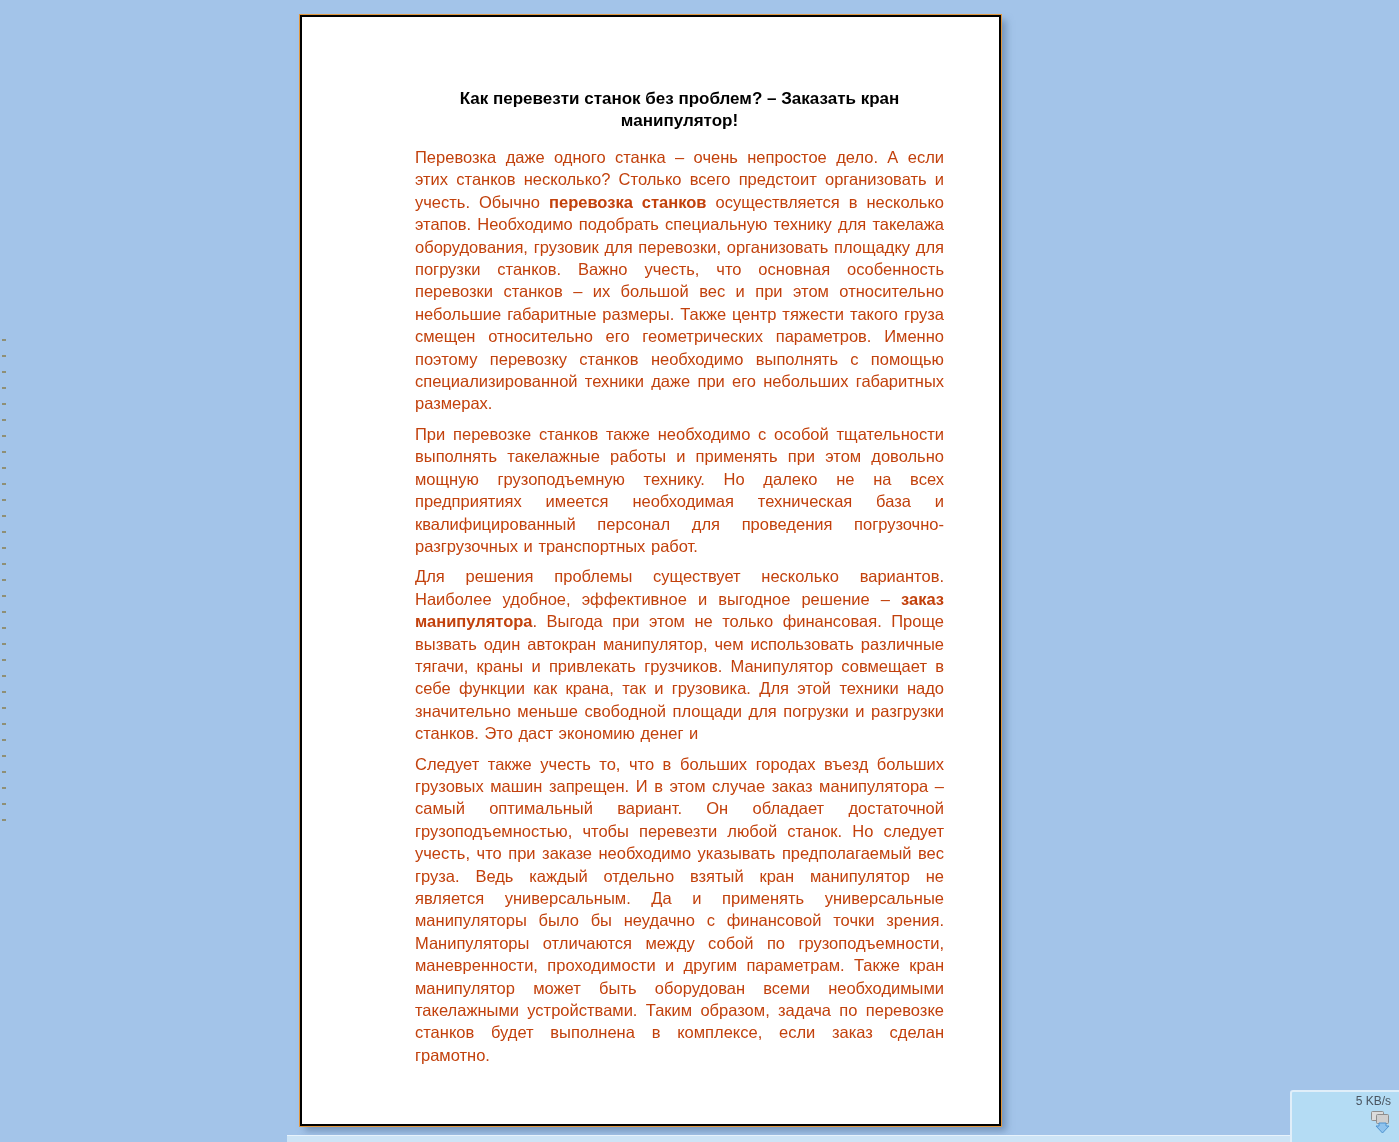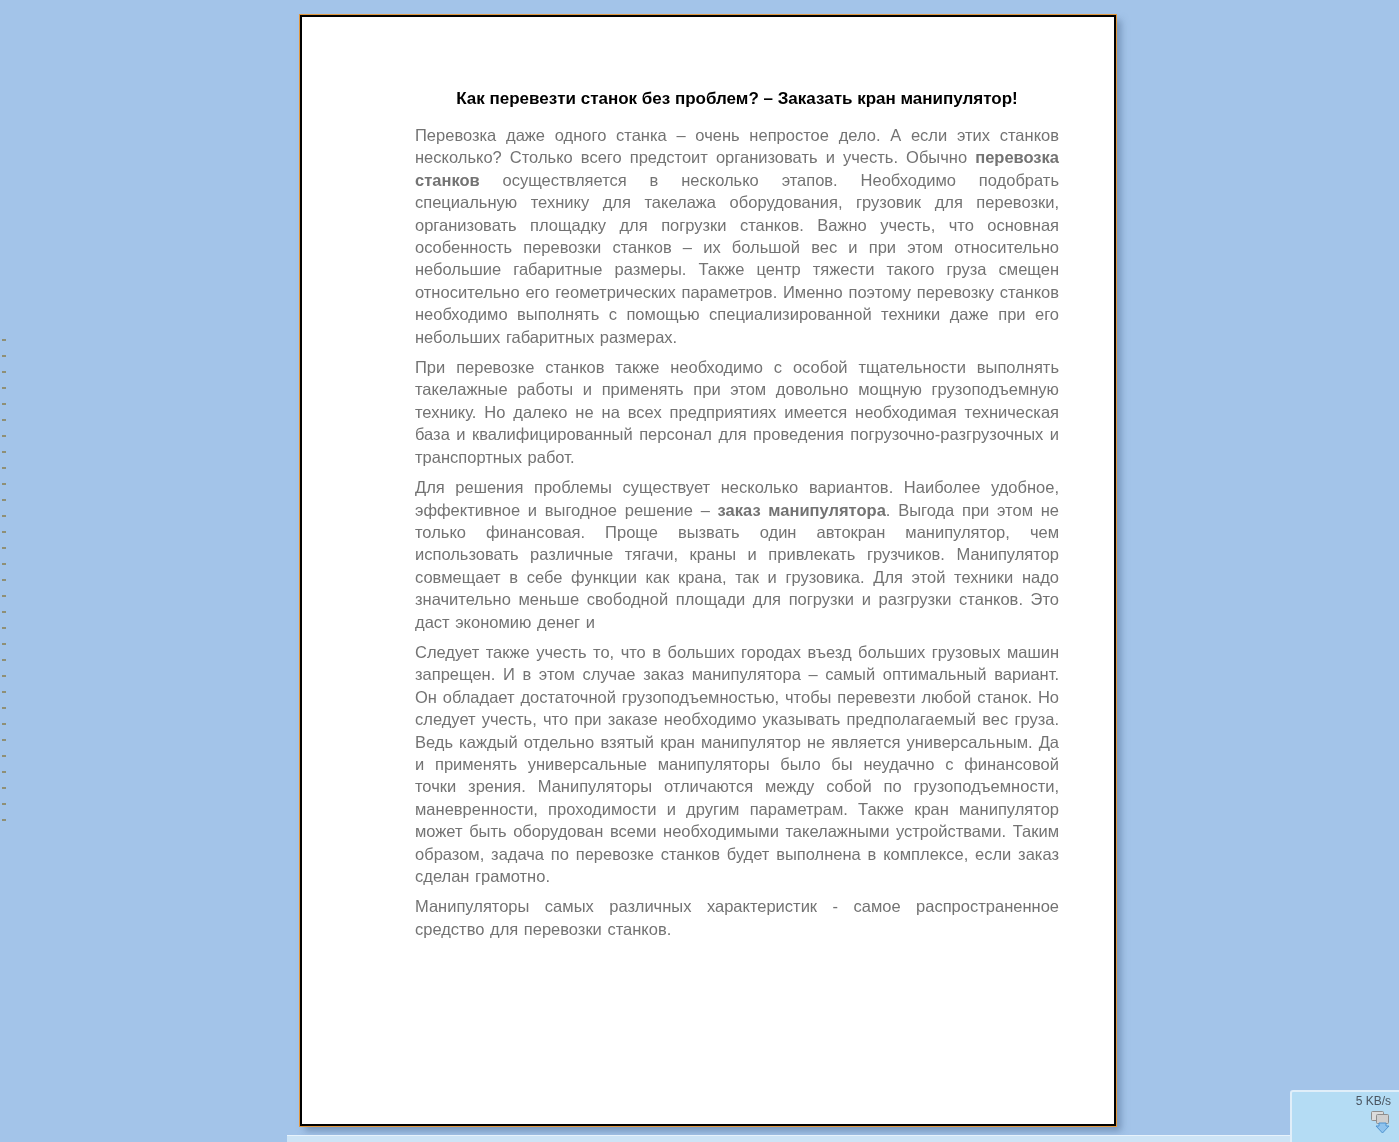--- a/index.html
+++ b/index.html
@@ -13,38 +13,38 @@
   
   .desktop { position: absolute; inset: 0; background: #a3c4e9; }
 
   
   .left-ticks { position: absolute; left: 2px; width: 4px; }
   .left-ticks .tick { position: absolute; left: 0; width: 4px; height: 2px; background: #8f8f75; }
 
   
   .page {
     position: absolute; left: 300px; top: 15px;
-    width: 816px; height: 1111px;
+    width: 701px; height: 1111px;
     box-sizing: border-box;
     background: #ffffff;
     border: 2px solid #000000;
     outline: 1px solid #e0973e;
     box-shadow: 5px 5px 7px rgba(92,122,160,0.65);
     padding: 71px 55px 0 113px;
   }
 
   .doc-title {
     margin: 0 0 14px 0;
     font-size: 17px; font-weight: bold; color: #000;
     text-align: center; line-height: 22px;
   }
 
   .para {
     margin: 0 0 8px 0;
-    font-size: 16.5px; line-height: 22.4px; color: #737373;
+    font-size: 16.5px; line-height: 22.4px; color: #c2410c;
     text-align: justify; text-align-last: left;
     word-spacing: 1px;
   }
   .para.gap-after { }
   .para b { font-weight: bold; }
 
   
   .bottom-strip {
     position: absolute; left: 287px; right: 0; bottom: 0; height: 6px;
     background: #cde4f6; border-top: 1px solid #e8f3fc;
@@ -105,21 +105,20 @@
       <div class="tick" style="top: 480px;"></div>
     </div>
 
   <div class="page">
     <h1 class="doc-title">Как перевезти станок без проблем? – Заказать кран манипулятор!</h1>
     <div id="doc-body">
         <p class="para"><span>Перевозка даже одного станка – очень непростое дело. А если этих станков несколько? Столько всего предстоит организовать и учесть. Обычно </span><b>перевозка станков</b><span> осуществляется в несколько этапов. Необходимо подобрать специальную технику для такелажа оборудования, грузовик для перевозки, организовать площадку для погрузки станков. Важно учесть, что основная особенность перевозки станков – их большой вес и при этом относительно небольшие габаритные размеры. Также центр тяжести такого груза смещен относительно его геометрических параметров. Именно поэтому перевозку станков необходимо выполнять с помощью специализированной техники даже при его небольших габаритных размерах.</span></p>
         <p class="para"><span>При перевозке станков также необходимо с особой тщательности выполнять такелажные работы и применять при этом довольно мощную грузоподъемную технику. Но далеко не на всех предприятиях имеется необходимая техническая база и квалифицированный персонал для проведения погрузочно-разгрузочных и транспортных работ.</span></p>
         <p class="para gap-after"><span>Для решения проблемы существует несколько вариантов. Наиболее удобное, эффективное и выгодное решение – </span><b>заказ манипулятора</b><span>. Выгода при этом не только финансовая. Проще вызвать один автокран манипулятор, чем использовать различные тягачи, краны и привлекать грузчиков. Манипулятор совмещает в себе функции как крана, так и грузовика. Для этой техники надо значительно меньше свободной площади для погрузки и разгрузки станков. Это даст экономию денег и</span></p>
         <p class="para"><span>Следует также учесть то, что в больших городах въезд больших грузовых машин запрещен. И в этом случае заказ манипулятора – самый оптимальный вариант. Он обладает достаточной грузоподъемностью, чтобы перевезти любой станок. Но следует учесть, что при заказе необходимо указывать предполагаемый вес груза. Ведь каждый отдельно взятый кран манипулятор не является универсальным. Да и применять универсальные манипуляторы было бы неудачно с финансовой точки зрения. Манипуляторы отличаются между собой по грузоподъемности, маневренности, проходимости и другим параметрам. Также кран манипулятор может быть оборудован всеми необходимыми такелажными устройствами. Таким образом, задача по перевозке станков будет выполнена в комплексе, если заказ сделан грамотно.</span></p>
-        <p class="para"><span>Манипуляторы самых различных характеристик - самое распространенное средство для перевозки станков.</span></p>
       </div>
   </div>
 
   <div class="bottom-strip"></div>
 
   <div class="net-widget">
     <span class="net-speed">5 KB/s</span>
     <span class="net-icon">
       <svg width="24" height="26" viewBox="0 0 24 26" xmlns="http://www.w3.org/2000/svg">
         <rect x="2.5" y="2.5" width="12" height="9" rx="1" fill="#dcdcdc" stroke="#8e8e8e"></rect>

